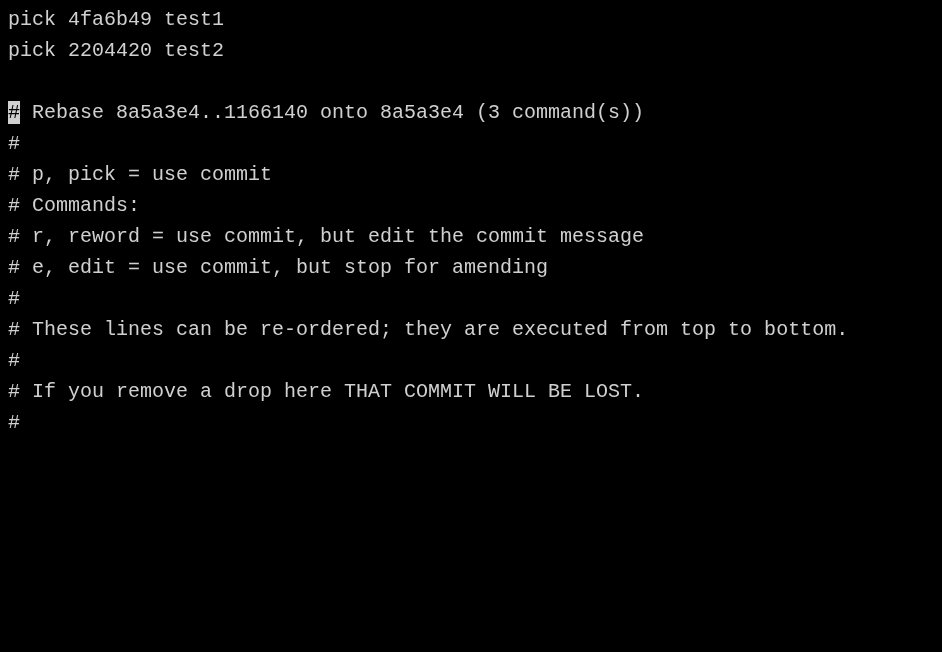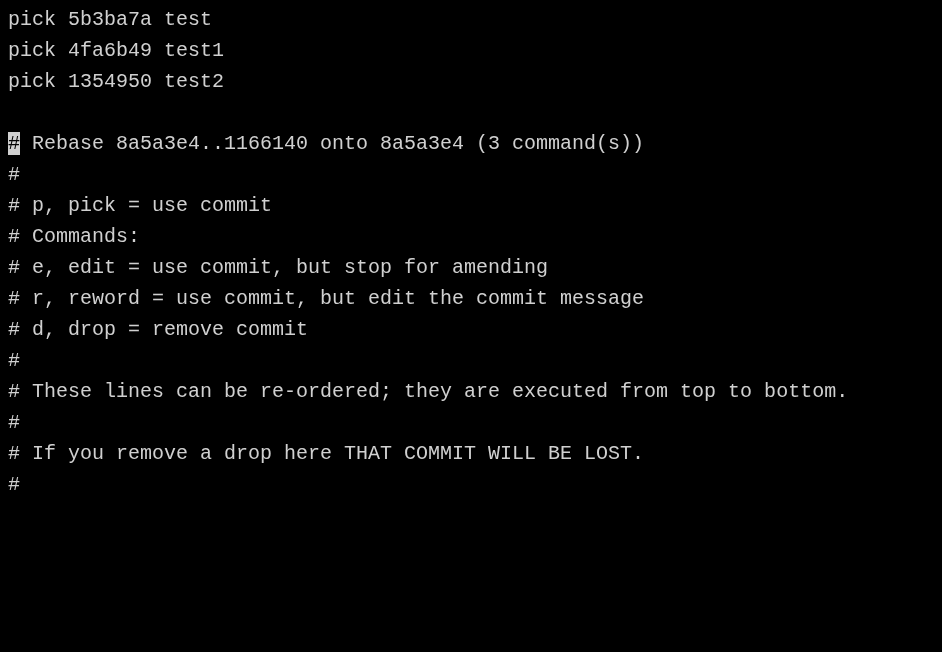--- a/index.html
+++ b/index.html
@@ -20,29 +20,27 @@
     }
     .cursor-highlight {
       background: #d0d0d0;
       color: #000000;
     }
   </style>
 </head>
 <body>
 
 <div id="editor">
-    <span class="line"><span>pick 5b3ba7a test</span></span>
     <span class="line"><span>pick 4fa6b49 test1</span></span>
-    <span class="line"><span>pick 1354950 test2</span></span>
+    <span class="line"><span>pick 2204420 test2</span></span>
     <span class="line"><span>&nbsp;</span></span>
     <span class="line"><span class="cursor-highlight">#</span><span> Rebase 8a5a3e4..1166140 onto 8a5a3e4 (3 command(s))</span></span>
     <span class="line"><span>#</span></span>
     <span class="line"><span># p, pick = use commit</span></span>
     <span class="line"><span># Commands:</span></span>
+    <span class="line"><span># r, reword = use commit, but edit the commit message</span></span>
     <span class="line"><span># e, edit = use commit, but stop for amending</span></span>
-    <span class="line"><span># r, reword = use commit, but edit the commit message</span></span>
-    <span class="line"><span># d, drop = remove commit</span></span>
     <span class="line"><span>#</span></span>
     <span class="line"><span># These lines can be re-ordered; they are executed from top to bottom.</span></span>
     <span class="line"><span>#</span></span>
     <span class="line"><span># If you remove a drop here THAT COMMIT WILL BE LOST.</span></span>
     <span class="line"><span>#</span></span>
   </div>
 
 </body></html>

